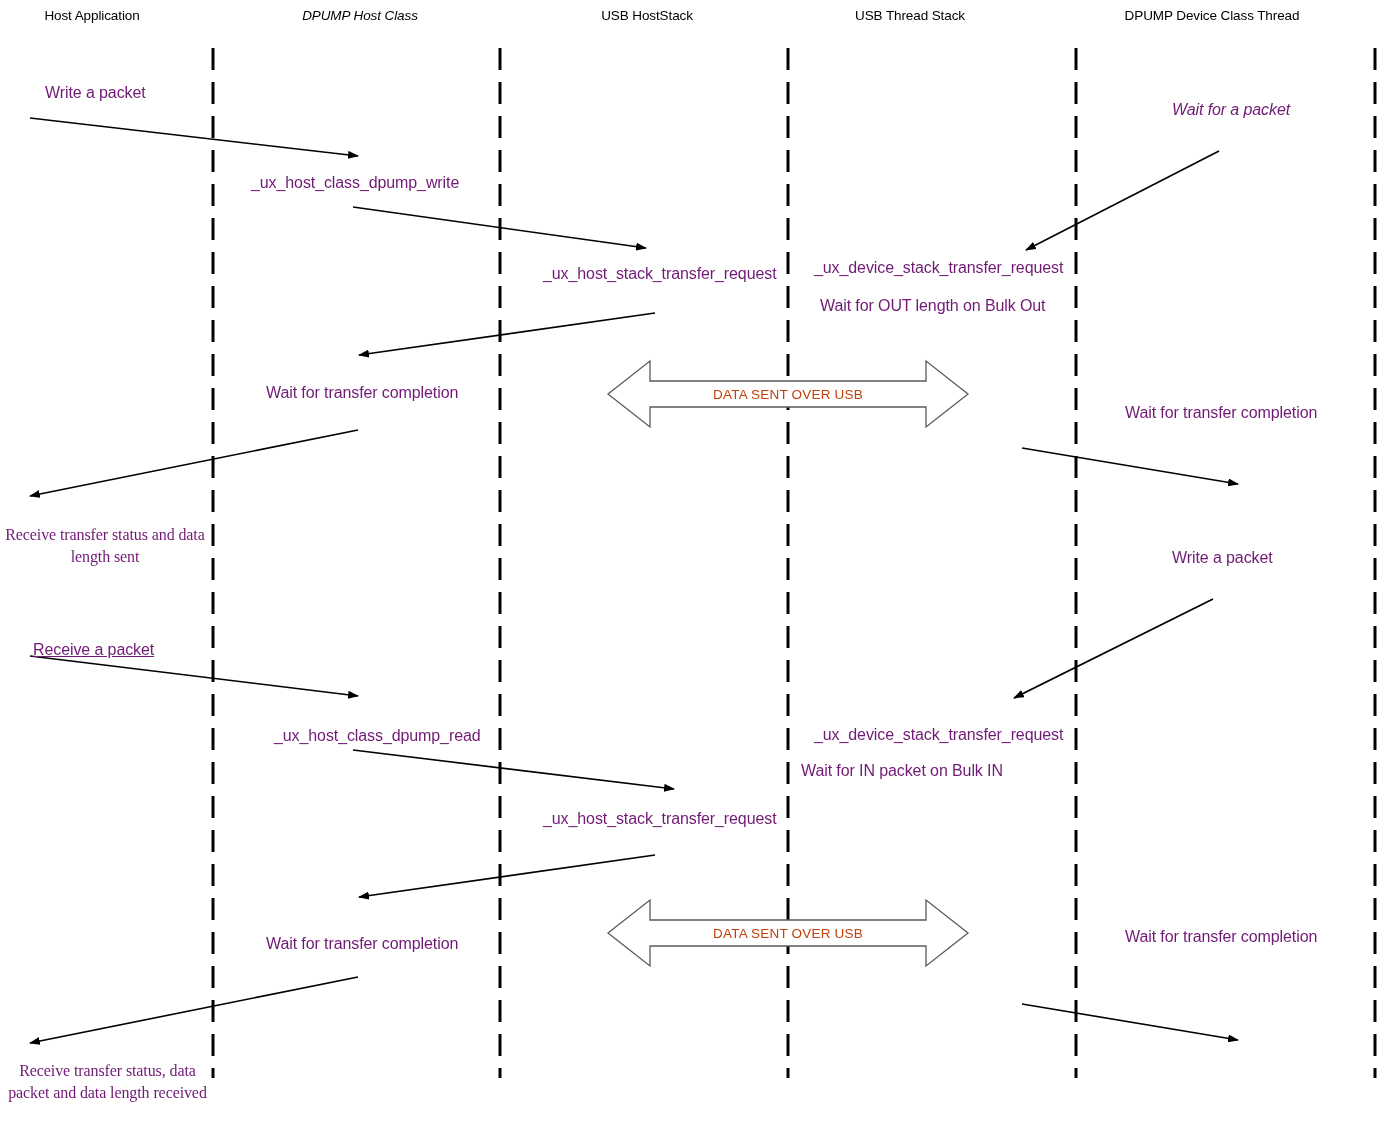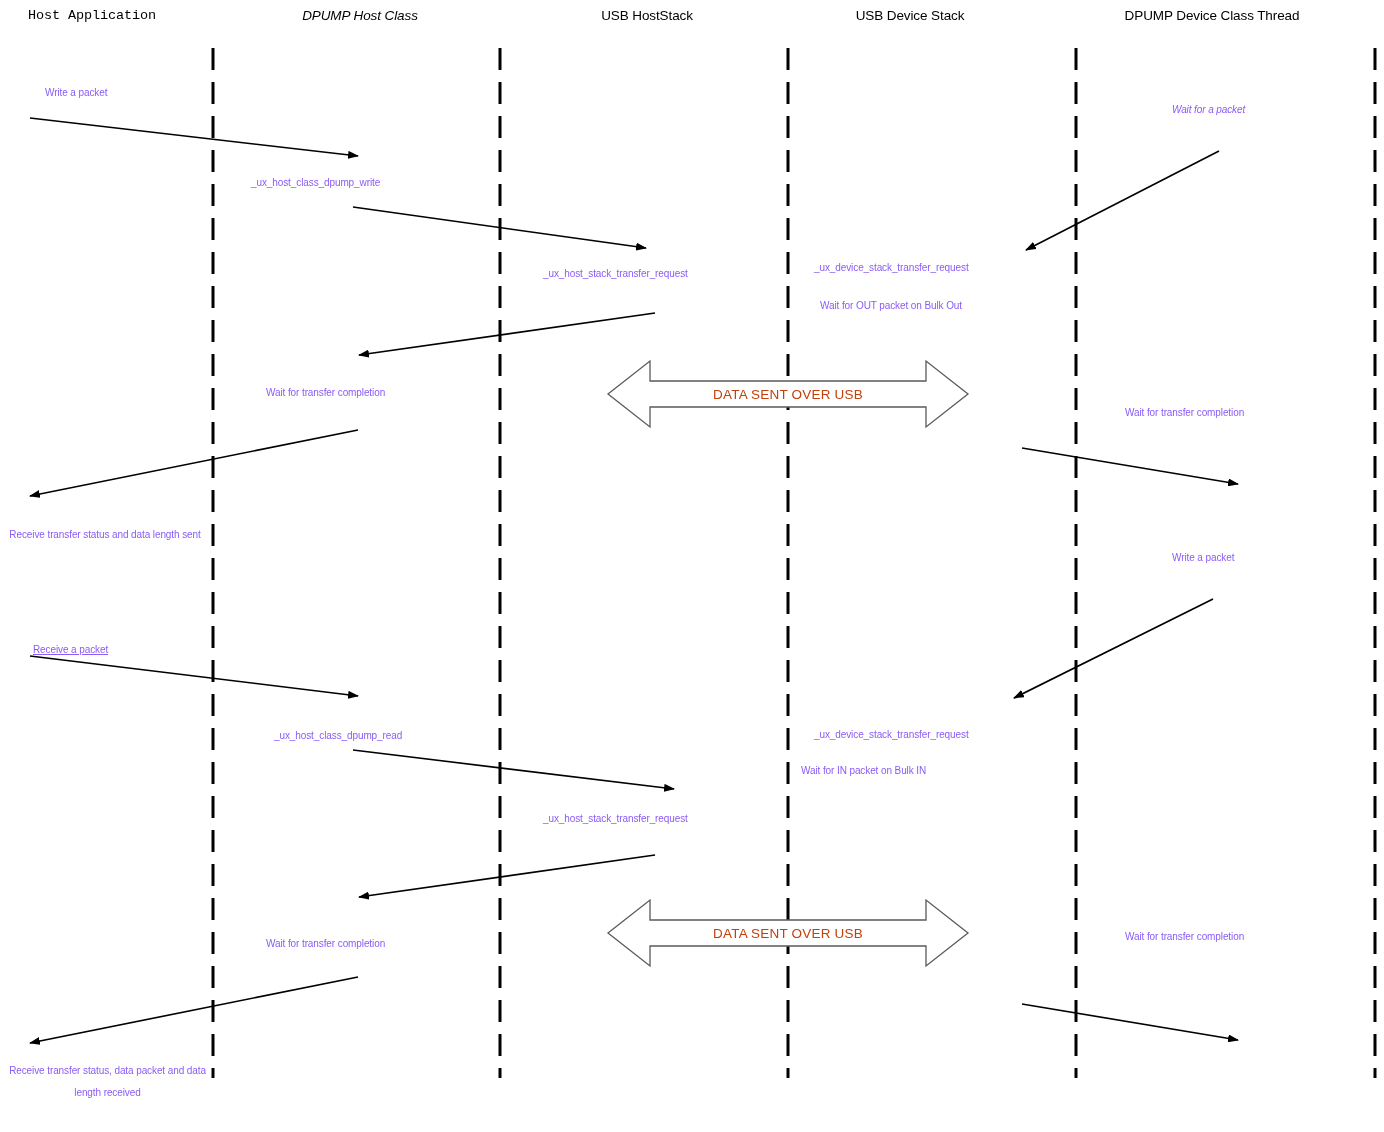--- a/index.html
+++ b/index.html
@@ -28,27 +28,27 @@
   .hdr {
     position: absolute;
     font-size: 13.5px;
     color: #000;
     white-space: nowrap;
     transform: translateX(-50%);
     letter-spacing: -0.1px;
   }
   .note {
     position: absolute;
-    font-size: 10px;
-    color: #8b5cf6;
+    font-size: 16px;
+    color: #701a75;
     white-space: nowrap;
     letter-spacing: -0.1px;
     line-height: 22px;
   }
-  .note.multi { white-space: normal; width: 210px; text-align: center; }
+  .note.multi { white-space: normal; width: 210px; text-align: center; font-family: Liberation Serif, serif; }
   .bustext {
     position: absolute;
     font-size: 13.5px;
     color: #c2410c;
     white-space: nowrap;
     transform: translate(-50%, -50%);
     letter-spacing: 0.2px;
   }
 </style>
 </head>
@@ -83,33 +83,33 @@
         <line x1="358" y1="977" x2="30" y2="1043" stroke="#000000" stroke-width="1.6" marker-end="url(#arrowhead)"></line>
         <line x1="1022" y1="1004" x2="1238" y2="1040" stroke="#000000" stroke-width="1.6" marker-end="url(#arrowhead)"></line>
       </g>
     <g id="bus-arrows-group">
         <polygon points="608,394 650,361 650,381 926,381 926,361 968,394 926,427 926,407 650,407 650,427" fill="#ffffff" stroke="#5a5a5a" stroke-width="1.3"></polygon>
         <polygon points="608,933 650,900 650,920 926,920 926,900 968,933 926,966 926,946 650,946 650,966" fill="#ffffff" stroke="#5a5a5a" stroke-width="1.3"></polygon>
       </g>
   </svg>
 
   <div id="headers-layer">
-      <div class="hdr" style="left: 92px; top: 8px; font-family: Liberation Mono, monospace;">Host Application</div>
+      <div class="hdr" style="left: 92px; top: 8px;">Host Application</div>
       <div class="hdr" style="left: 360px; top: 8px; font-style: italic;">DPUMP Host Class</div>
       <div class="hdr" style="left: 647px; top: 8px;">USB HostStack</div>
-      <div class="hdr" style="left: 910px; top: 8px;">USB Device Stack</div>
+      <div class="hdr" style="left: 910px; top: 8px;">USB Thread Stack</div>
       <div class="hdr" style="left: 1212px; top: 8px;">DPUMP Device Class Thread</div>
     </div>
   <div id="notes-layer">
       <div class="note" style="left: 45px; top: 82px;">Write a packet</div>
       <div class="note" style="left: 251px; top: 172px;">_ux_host_class_dpump_write</div>
       <div class="note" style="left: 543px; top: 263px;">_ux_host_stack_transfer_request</div>
       <div class="note" style="left: 1172px; top: 99px; font-style: italic;">Wait for a packet</div>
       <div class="note" style="left: 814px; top: 257px;">_ux_device_stack_transfer_request</div>
-      <div class="note" style="left: 820px; top: 295px;">Wait for OUT packet on Bulk Out</div>
+      <div class="note" style="left: 820px; top: 295px;">Wait for OUT length on Bulk Out</div>
       <div class="note" style="left: 266px; top: 382px;">Wait for transfer completion</div>
       <div class="note" style="left: 1125px; top: 402px;">Wait for transfer completion</div>
       <div class="note multi" style="left: 0px; width: 210px; top: 524px;">Receive transfer status and data length sent</div>
       <div class="note" style="left: 1172px; top: 547px;">Write a packet</div>
       <div class="note" style="left: 33px; top: 639px; text-decoration: underline;">Receive a packet</div>
       <div class="note" style="left: 274px; top: 725px;">_ux_host_class_dpump_read</div>
       <div class="note" style="left: 814px; top: 724px;">_ux_device_stack_transfer_request</div>
       <div class="note" style="left: 801px; top: 760px;">Wait for IN packet on Bulk IN</div>
       <div class="note" style="left: 543px; top: 808px;">_ux_host_stack_transfer_request</div>
       <div class="note" style="left: 266px; top: 933px;">Wait for transfer completion</div>

